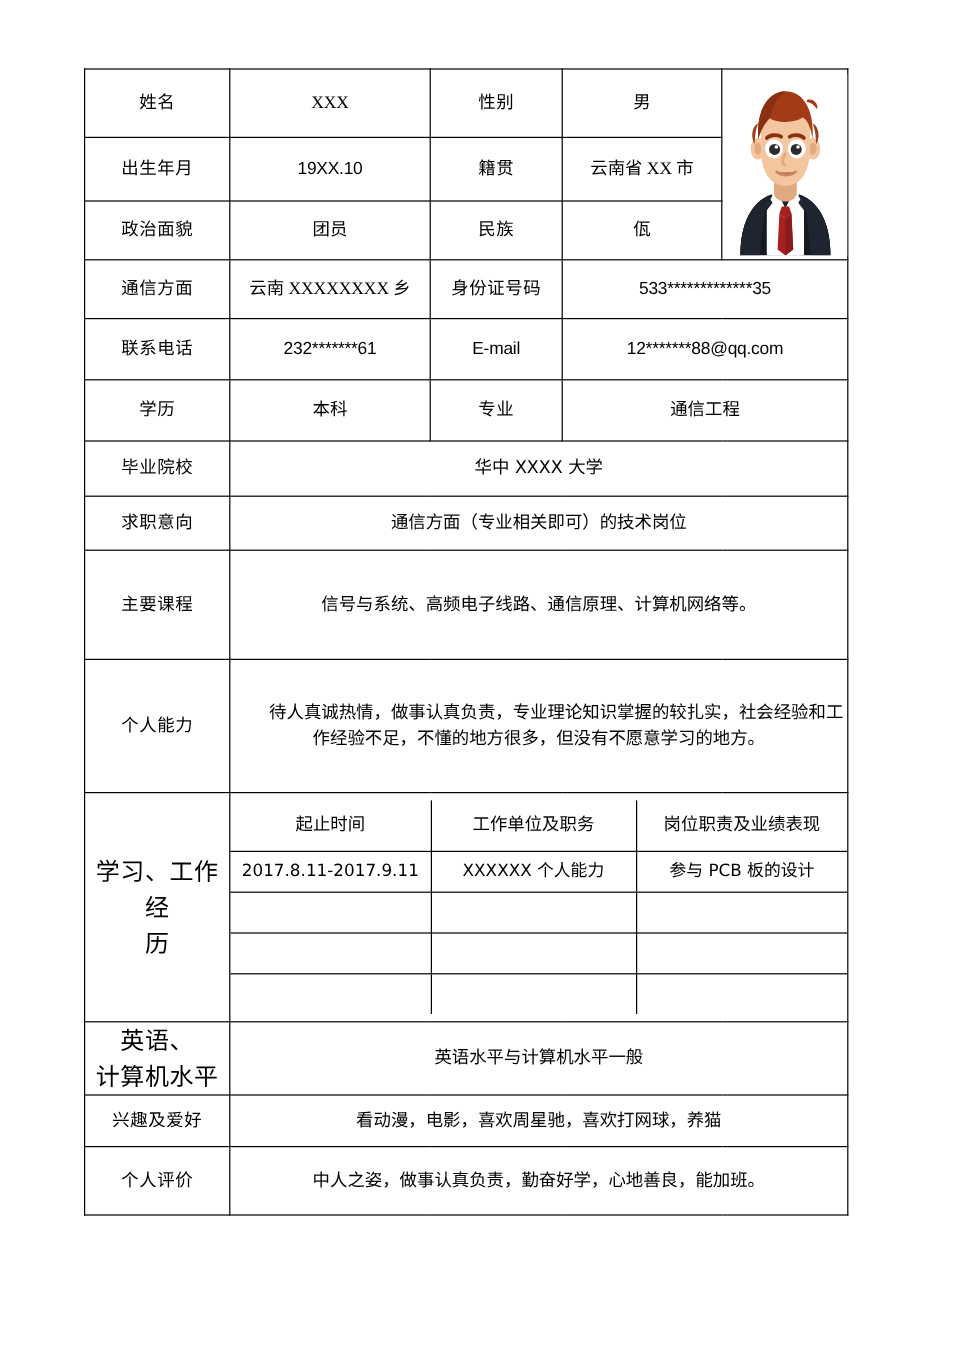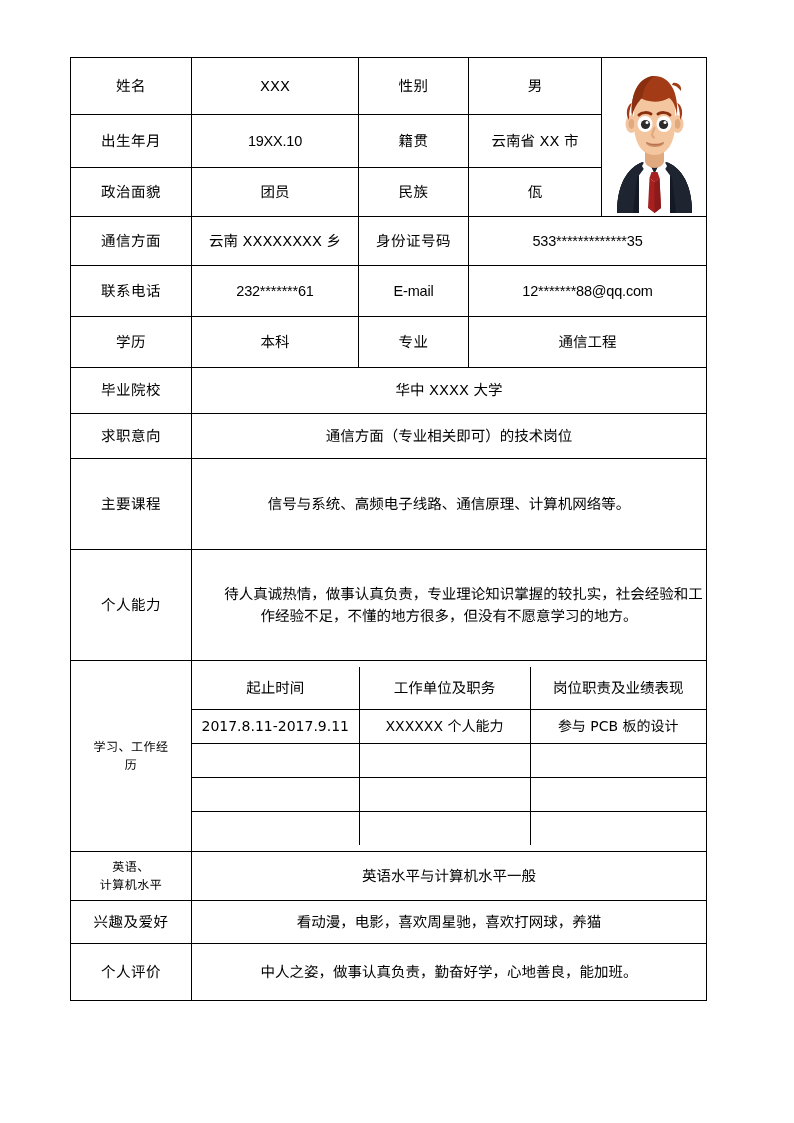--- a/index.html
+++ b/index.html
@@ -55,20 +55,21 @@
     letter-spacing: 0.5px;
     text-align: center;
     padding: 6px 4px;
     margin-left: 36px;
   }
 
   .val {
     font-size: 14px;
     text-align: center;
     padding: 6px 6px;
+    font-family: Liberation Serif, serif;
   }
 
   .val-mono {
     font-family: Liberation Sans, sans-serif;
     font-size: 13px;
     letter-spacing: -0.2px;
   }
 
   .para {
     text-align: left;
@@ -80,21 +81,21 @@
 
   .center-line {
     text-align: center;
     font-size: 14px;
     line-height: 1.8;
     padding: 7px 8px;
   }
 
   .two-line {
     line-height: 1.5;
-    font-size: 12px;
+    font-size: 20px;
   }
 
   
   table.exp {
     border-collapse: collapse;
     width: 100%;
     table-layout: fixed;
   }
   table.exp td {
     border: 1.3px solid #000000;

